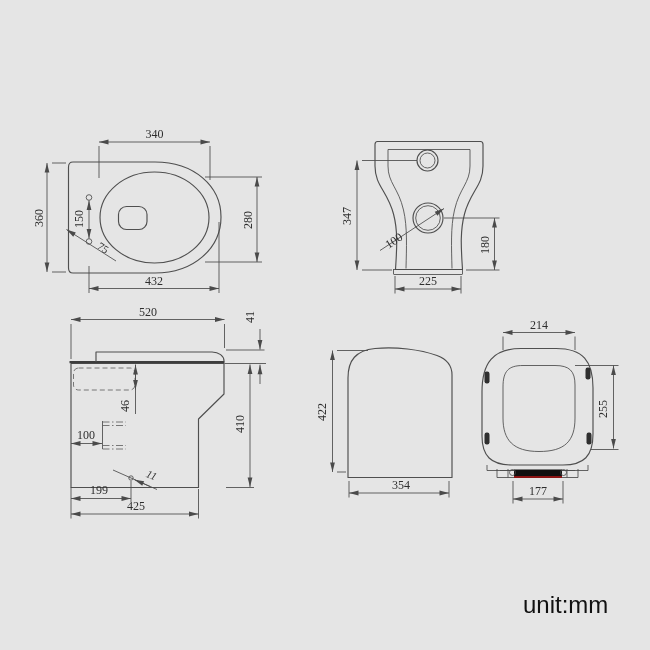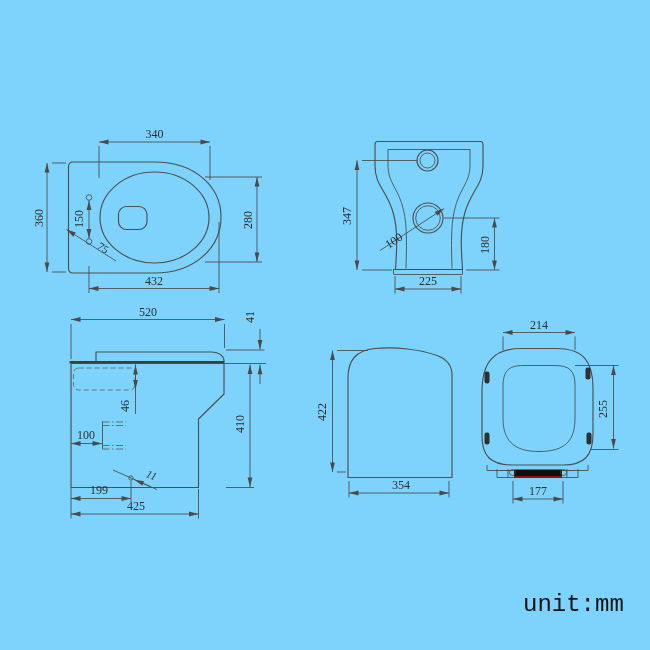--- a/index.html
+++ b/index.html
@@ -1,28 +1,28 @@
 <!DOCTYPE html>
 <html><head>
 <meta charset="utf-8">
 <style>
   html,body{margin:0;padding:0;background:#ffffff;}
-  #stage{position:relative;width:650px;height:650px;background:#7dd3fc;overflow:hidden;
+  #stage{position:relative;width:650px;height:650px;background:#e5e5e5;overflow:hidden;
          font-family:"Liberation Sans", sans-serif;}
   svg{position:absolute;left:0;top:0;}
   svg text{font-family:"Liberation Serif","DejaVu Serif",serif;font-size:12px;fill:#2e2e2e;}
   svg text.small{font-size:11px;}
   .outline{fill:none;stroke:#4f4f4f;stroke-width:1.15;stroke-linejoin:round;stroke-linecap:round;}
   .thin{fill:none;stroke:#4a4a4a;stroke-width:0.85;}
   .dim{fill:none;stroke:#4a4a4a;stroke-width:0.85;}
   .hidden-line{fill:none;stroke:#6a6a6a;stroke-width:0.9;stroke-dasharray:5 3;}
   .dashdot{fill:none;stroke:#5a5a5a;stroke-width:0.8;stroke-dasharray:7 2.5 1.5 2.5;}
   .thickline{fill:none;stroke:#3d3d3d;stroke-width:2.3;}
   #unit-label{position:absolute;left:523px;top:591px;font-size:24px;color:#111;
-              font-family:Liberation Mono, monospace;}
+              font-family:Liberation Sans, sans-serif;}
 </style>
 </head>
 <body>
 
 <div id="stage">
 <svg width="650" height="650" viewBox="0 0 650 650">
   <defs>
     <marker id="ar" markerUnits="userSpaceOnUse" markerWidth="11" markerHeight="8" refX="10" refY="3.2" orient="auto-start-reverse">
       <path d="M0.5,0.8 L10,3.2 L0.5,5.6 Z" fill="#4a4a4a"></path>
     </marker>

